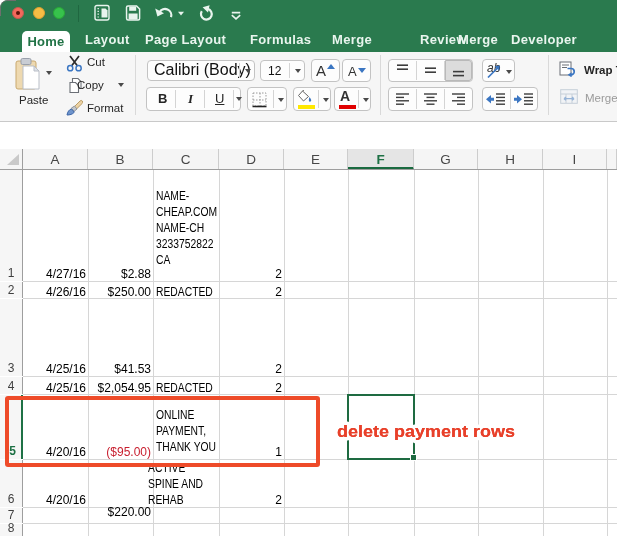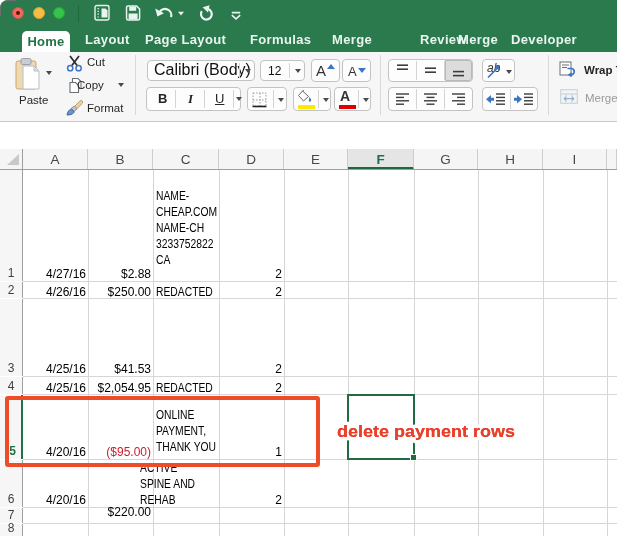--- a/index.html
+++ b/index.html
@@ -336,21 +336,21 @@
     <div class="cell num" style="left:219px;top:231px;width:65px;color:#000;">2</div>
     <div class="cell" style="left:156px;top:231px;width:76px;">
         <div class="ctext">REDACTED</div>
       </div>
     <div class="cell" style="left:156px;top:258px;width:76px;">
         <div class="ctext">ONLINE<br>PAYMENT,<br>THANK YOU</div>
       </div>
     <div class="cell num" style="left:23px;top:295px;width:65px;color:#000;">4/20/16</div>
     <div class="cell num" style="left:88px;top:295px;width:65px;color:#c81e2e;">($95.00)</div>
     <div class="cell num" style="left:219px;top:295px;width:65px;color:#000;">1</div>
-    <div class="cell" style="left:140px;top:311px;width:76px;">
+    <div class="cell" style="left:148px;top:311px;width:76px;">
         <div class="ctext">ACTIVE<br>SPINE AND<br>REHAB</div>
       </div>
     <div class="cell num" style="left:23px;top:343px;width:65px;color:#000;">4/20/16</div>
     <div class="cell num" style="left:88px;top:343px;width:65px;color:#000;margin-top:12px;">$220.00</div>
     <div class="cell num" style="left:219px;top:343px;width:65px;color:#000;">2</div>
     <div style="position:absolute;left:5px;top:247px;width:315px;height:71px;border:4px solid #ee4b29;border-radius:3px;"></div>
     <div style="position:absolute;left:347px;top:245px;width:68px;height:66px;border:2px solid #1e6b41;"></div>
     <div style="position:absolute;left:410px;top:305px;width:7px;height:7px;background:#fff;"></div>
     <div style="position:absolute;left:411px;top:306px;width:5px;height:5px;background:#1e6b41;"></div>
     <svg width="200" height="30" style="position:absolute;left:333px;top:268px;">

